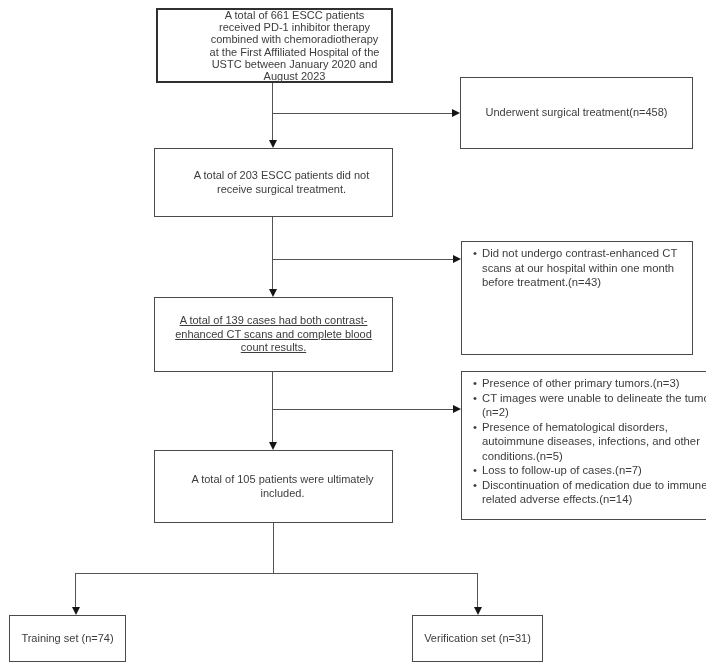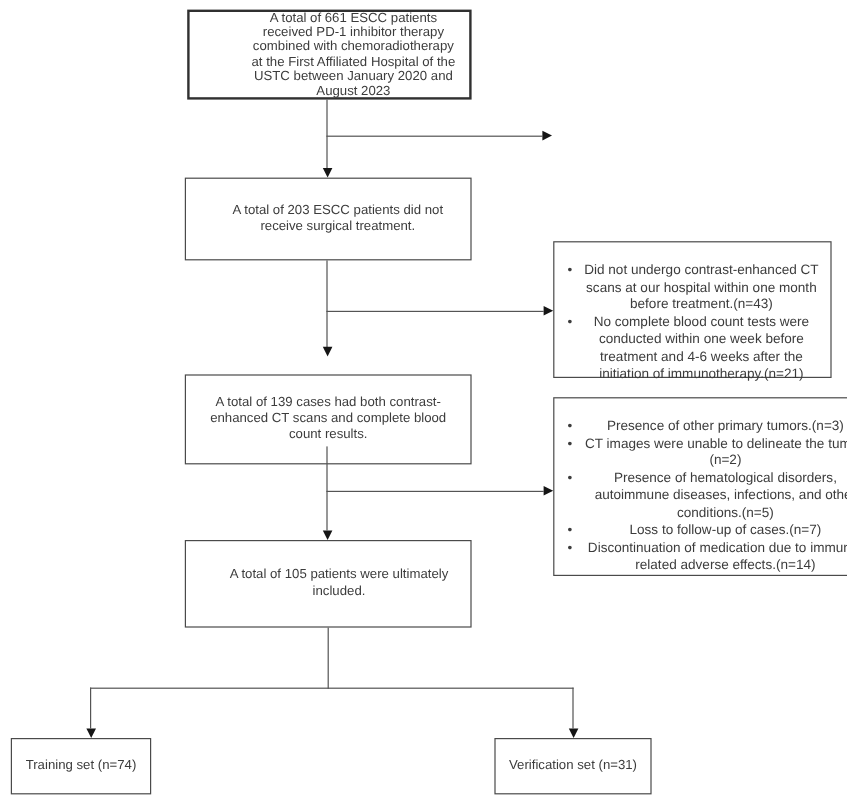--- a/index.html
+++ b/index.html
@@ -24,22 +24,23 @@
     line-height: 1.27;
     box-sizing: border-box;
     padding: 3px 8px;
   }
   .box.heavy { border-width: 2px; border-color: #303030; line-height: 1.12; }
   .bullet-box {
     position: absolute;
     border: 1px solid #4a4a4a;
     background: #ffffff;
     box-sizing: border-box;
-    padding: 16px 5px 4px 6px;
-    text-align: center;
+    padding: 4px 5px 4px 6px;
+    text-align: left;
+    margin-top: 40px;
   }
   .bullet-item {
     display: flex;
     font-size: 11.3px;
     line-height: 14.5px;
     color: #3c3c3c;
   }
   .bullet-item::before {
     content: "\2022";
     flex: 0 0 14px;
@@ -65,35 +66,35 @@
 </style>
 </head>
 <body>
 
 <div class="canvas">
 
   <div class="box heavy" style="left:156px; top:8px; width:237px; height:75px;padding-left:48px;">
     <span>A total of 661 ESCC patients received PD-1 inhibitor therapy combined with chemoradiotherapy at the First Affiliated Hospital of the USTC between January 2020 and August 2023</span>
   </div>
 
+  <div class="box" style="left:460px; top:77px; width:233px; height:72px;">
+    <span>Underwent surgical treatment(n=458)</span>
+  </div>
 
   <div class="box" style="left:154px; top:148px; width:239px; height:69px;padding-left:24px;">
     <span>A total of 203 ESCC patients did not receive surgical treatment.</span>
   </div>
 
   <div class="bullet-box" style="left:461px; top:201px; width:232px; height:114px;">
     <div class="bullet-item">
       <span>Did not undergo contrast-enhanced CT scans at our hospital within one month before treatment.(n=43)</span>
     </div>
-    <div class="bullet-item">
-      <span>No complete blood count tests were conducted within one week before treatment and 4-6 weeks after the initiation of immunotherapy.(n=21)</span>
-    </div>
   </div>
 
-  <div class="box" style="left:154px; top:312px; width:239px; height:75px;">
+  <div class="box" style="left:154px; top:297px; width:239px; height:75px;text-decoration:underline;">
     <span>A total of 139 cases had both contrast-enhanced CT scans and complete blood count results.</span>
   </div>
 
   <div class="bullet-box" style="left:461px; top:331px; width:272px; height:149px;">
     <div class="bullet-item">
       <span>Presence of other primary tumors.(n=3)</span>
     </div>
     <div class="bullet-item">
       <span>CT images were unable to delineate the tumor.(n=2)</span>
     </div>

